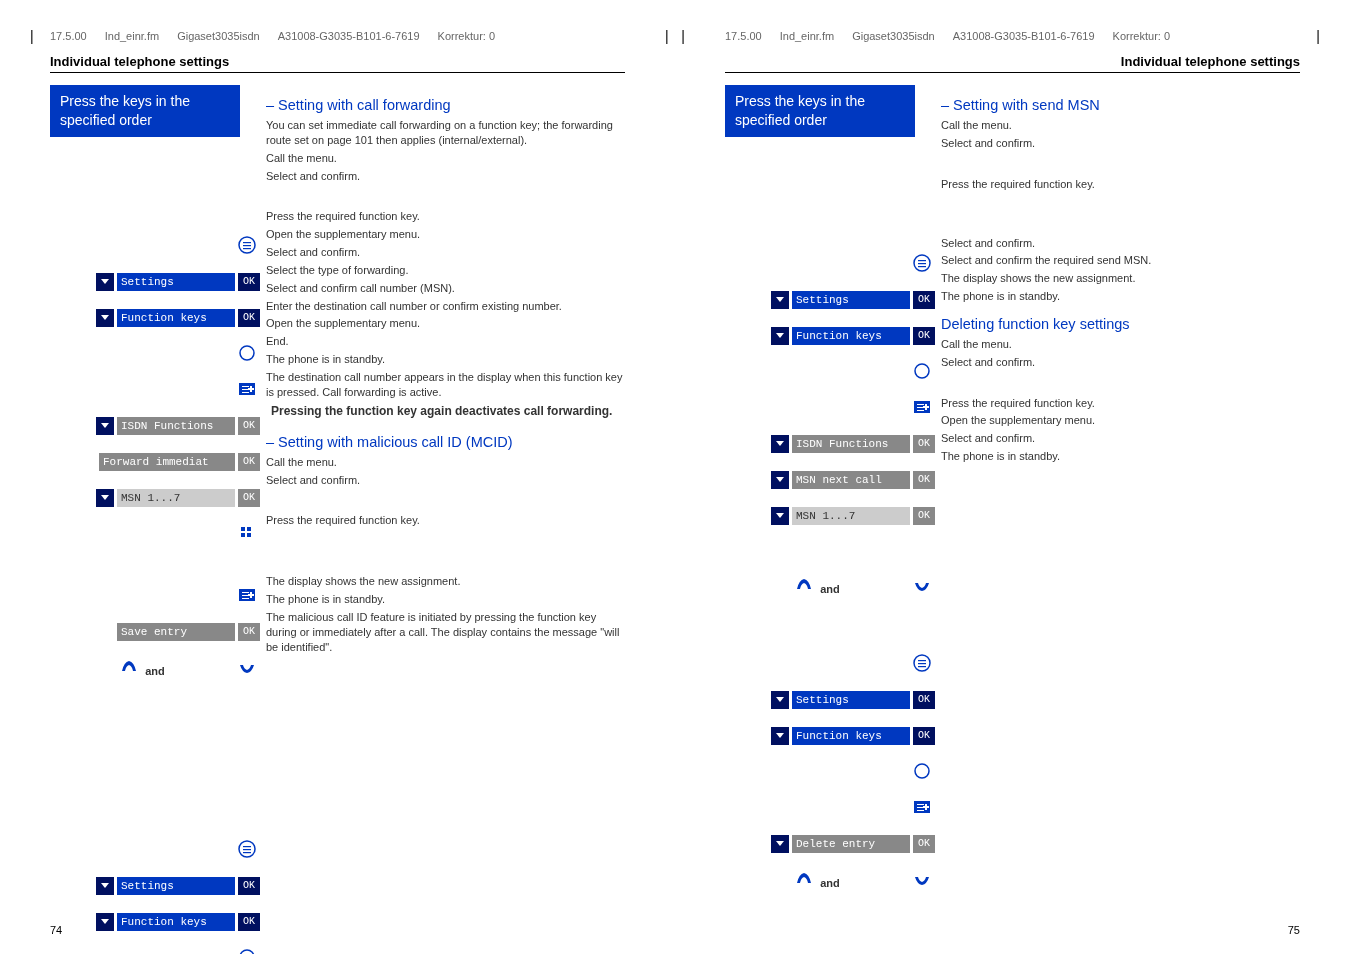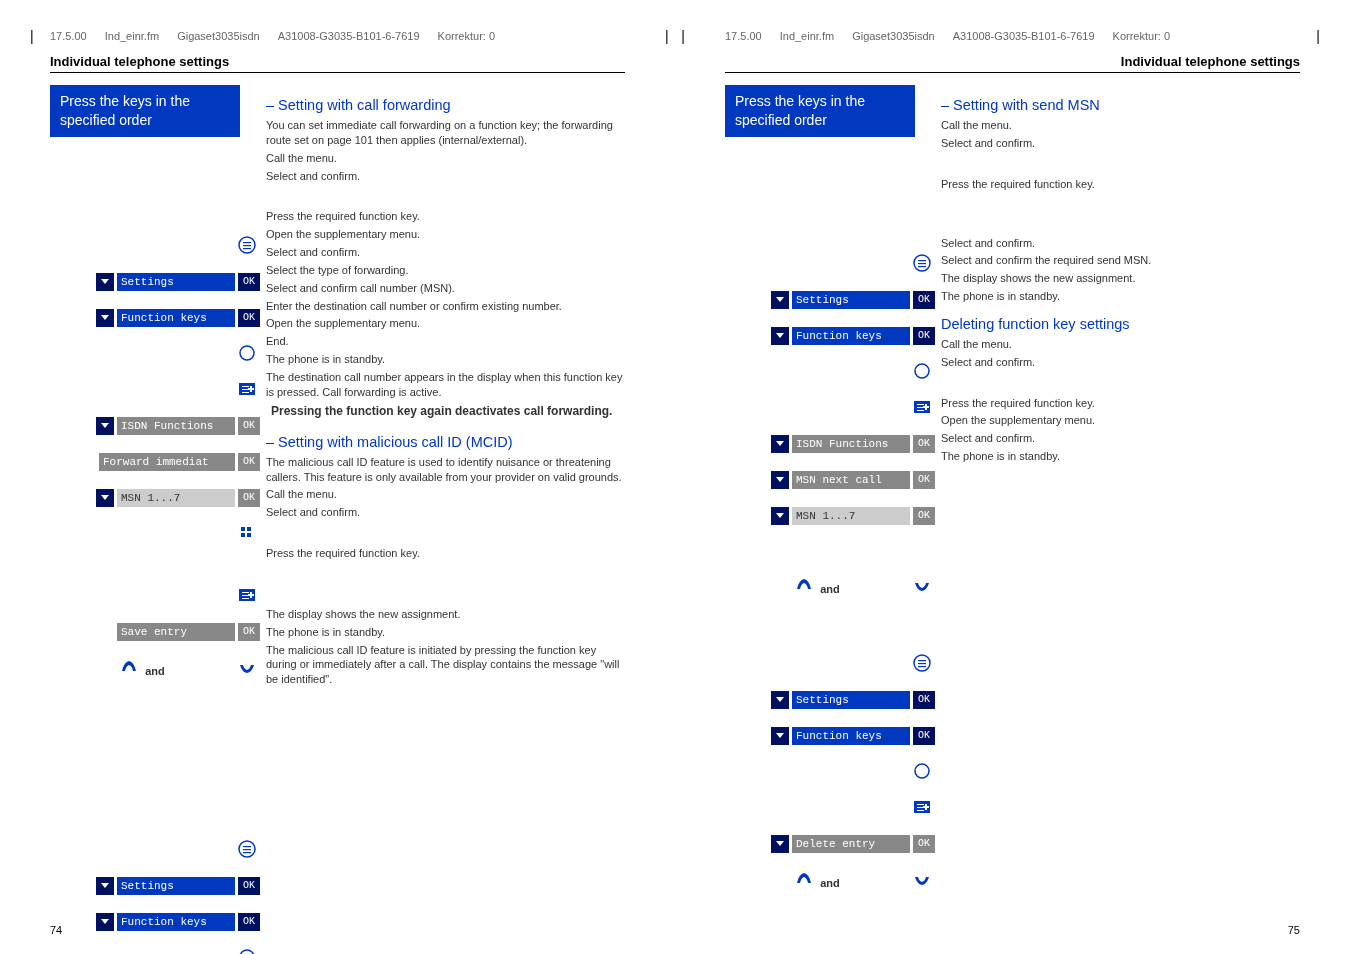--- a/index.html
+++ b/index.html
@@ -358,21 +358,20 @@
       <p class="body-text">The phone is in standby.</p>
       <p class="body-text">The destination call number appears in the display when this function key is pressed. Call forwarding is active.</p>
       <div class="tip-row">
         <span><svg viewBox="0 0 18 12" class="tip-icon">
               <use href="#icon-tip"></use>
             </svg></span>
         <span class="tip-text">Pressing the function key again deactivates call forwarding.</span>
       </div>
 
       <div class="section-heading">– Setting with malicious call ID (MCID)</div>
-      <p class="body-text">The malicious call ID feature is used to identify nuisance or threatening callers. This feature is only available from your provider on valid grounds.</p>
       <p class="body-text">Call the menu.</p>
       <p class="body-text">Select and confirm.</p>
       <div style="height:20px"></div>
       <p class="body-text">Press the required function key.</p>
       <div style="height:40px"></div>
       <p class="body-text">The display shows the new assignment.</p>
       <p class="body-text">The phone is in standby.</p>
       <p class="body-text">The malicious call ID feature is initiated by pressing the function key during or immediately after a call. The display contains the message "will be identified".</p>
     </div>
   </div>

